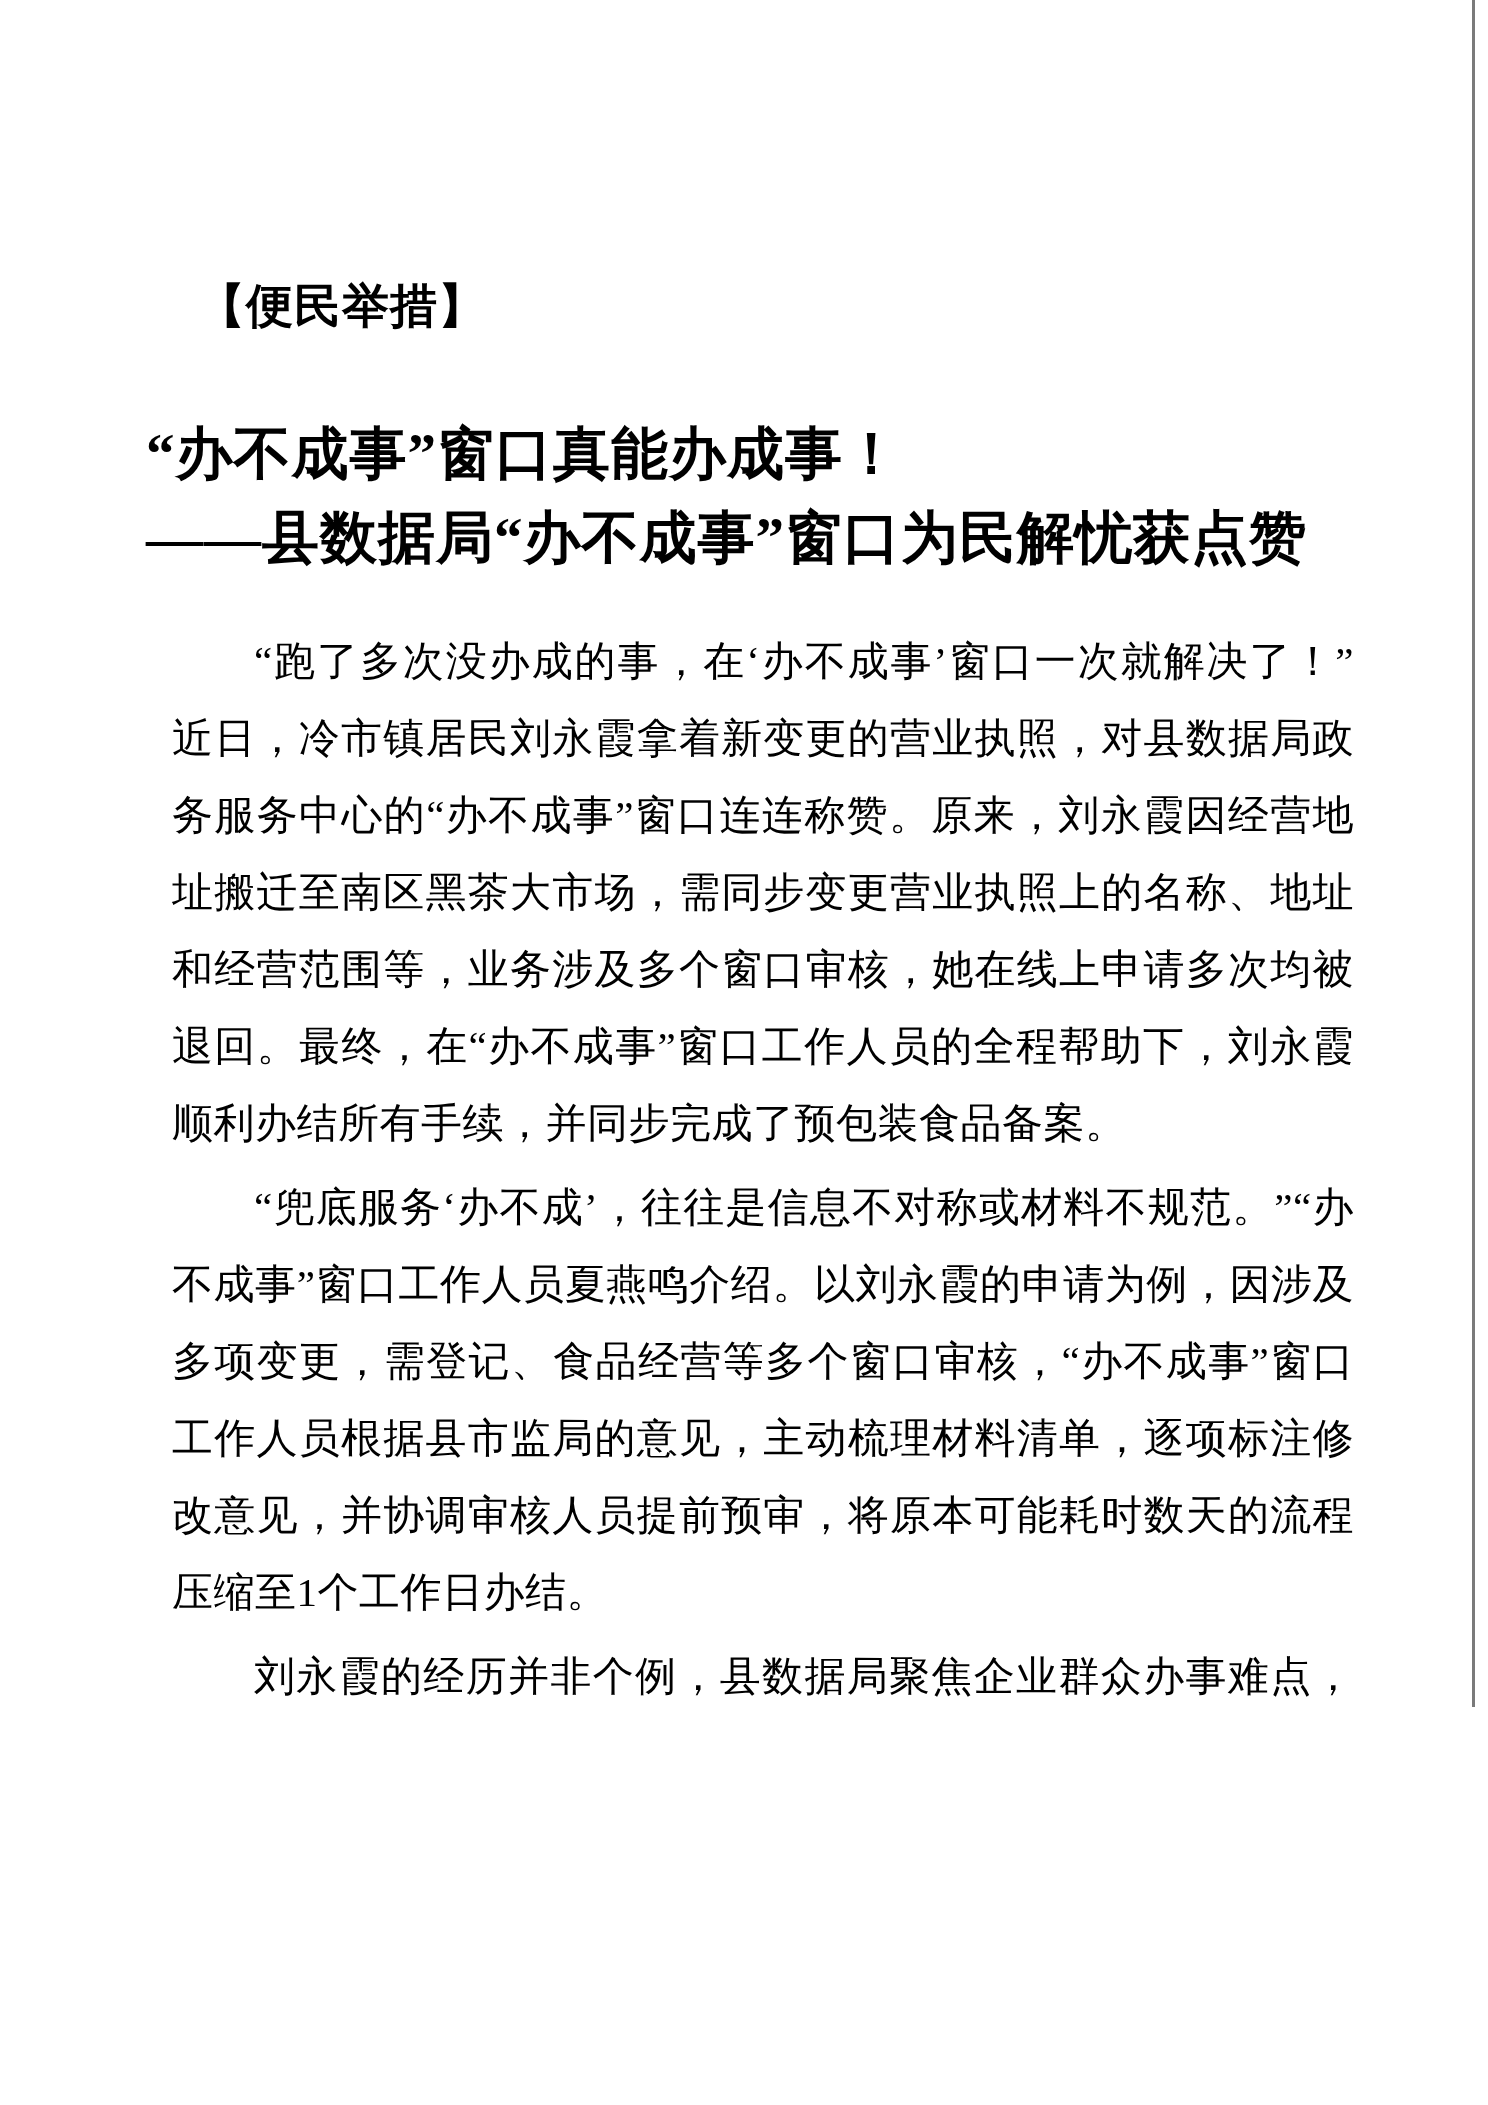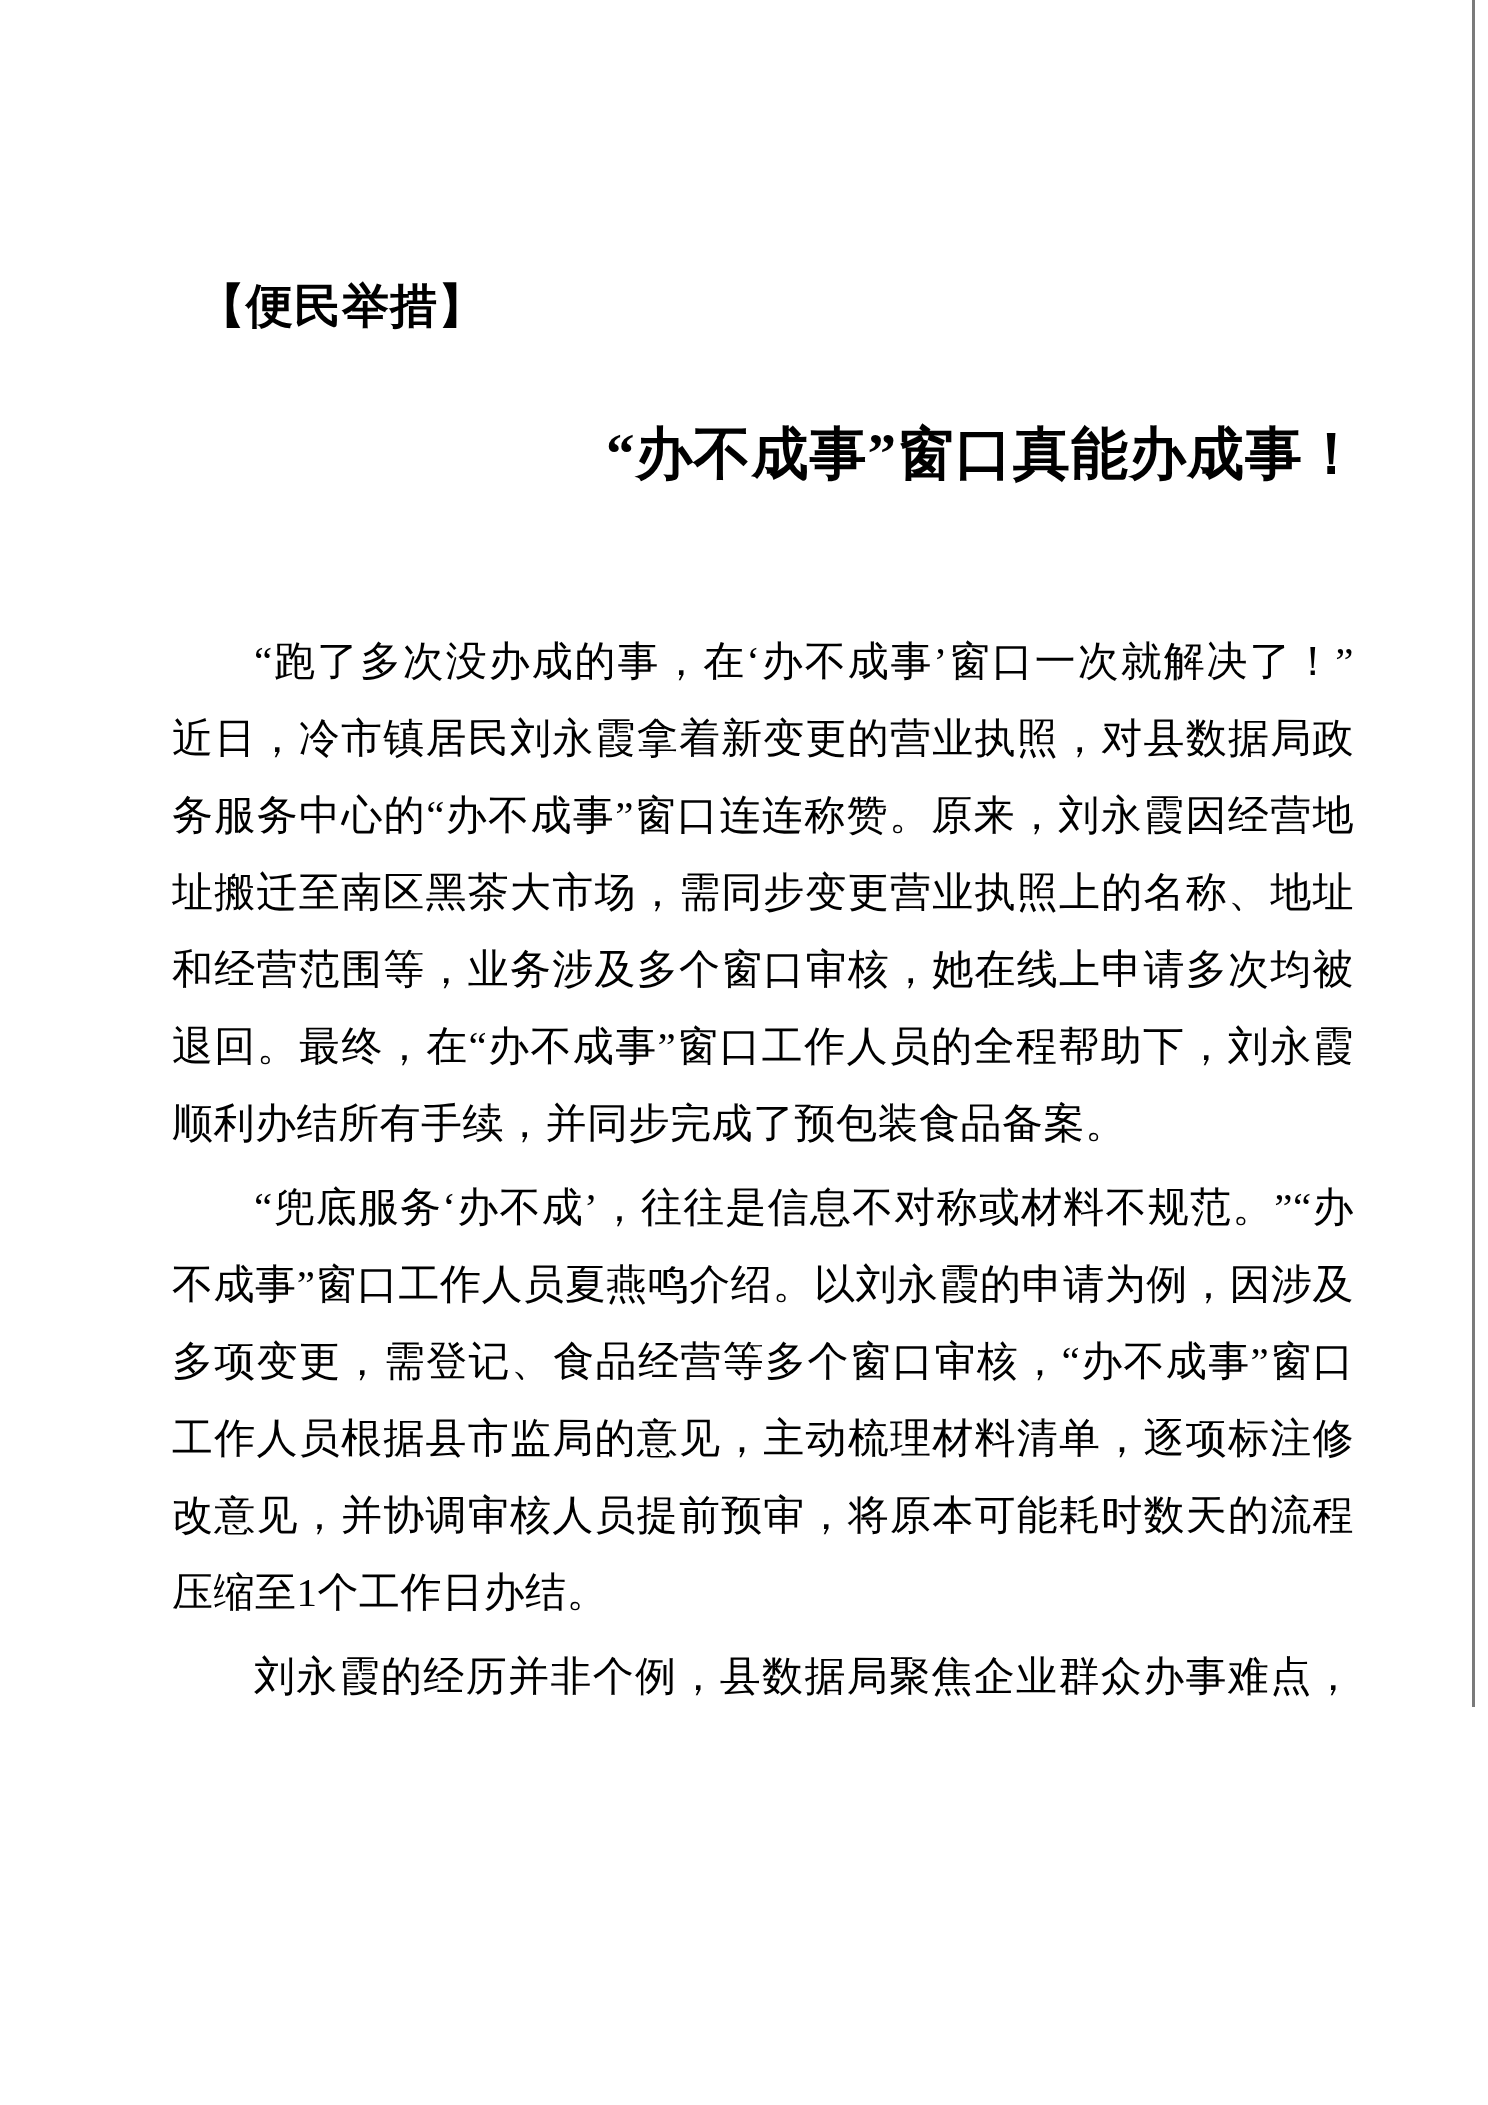--- a/index.html
+++ b/index.html
@@ -33,21 +33,21 @@
     font-weight: bold;
     font-size: 47px;
     line-height: 60px;
     letter-spacing: 1px;
   }
   .title-block {
     position: absolute;
     left: 146px;
     top: 412px;
     width: 1215px;
-    text-align: right;
+    text-align: left;
     font-family: "Liberation Serif", serif;
     font-weight: bold;
     font-size: 57px;
     line-height: 84px;
     letter-spacing: 1px;
   }
   .article-body {
     position: absolute;
     left: 165px;
     top: 616px;
@@ -76,20 +76,21 @@
 <body>
 
 <div class="page">
 
   <div class="edge-line"></div>
 
   <div class="section-header">【便民举措】</div>
 
   <div class="title-block">
     <div>“办不成事”窗口真能办成事！</div>
+    <div>——县数据局“办不成事”窗口为民解忧获点赞</div>
   </div>
 
   <div class="article-body">
     <p>“跑了多次没办成的事，在‘办不成事’窗口一次就解决了！”近日，冷市镇居民刘永霞拿着新变更的营业执照，对县数据局政务服务中心的“办不成事”窗口连连称赞。原来，刘永霞因经营地址搬迁至南区黑茶大市场，需同步变更营业执照上的名称、地址和经营范围等，业务涉及多个窗口审核，她在线上申请多次均被退回。最终，在“办不成事”窗口工作人员的全程帮助下，刘永霞顺利办结所有手续，并同步完成了预包装食品备案。</p>
     <p>“兜底服务‘办不成’，往往是信息不对称或材料不规范。”“办不成事”窗口工作人员夏燕鸣介绍。以刘永霞的申请为例，因涉及多项变更，需登记、食品经营等多个窗口审核，“办不成事”窗口工作人员根据县市监局的意见，主动梳理材料清单，逐项标注修改意见，并协调审核人员提前预审，将原本可能耗时数天的流程压缩至1个工作日办结。</p>
     <p>刘永霞的经历并非个例，县数据局聚焦企业群众办事难点，专门设立“办不成事”反映窗口，重点解决因政策衔接、材料复杂、流程交叉等导致的“疑难杂症”。该窗口通过“兜底服务”服务机</p>
   </div>
 
   <div class="page-number">– 6 –</div>
 

